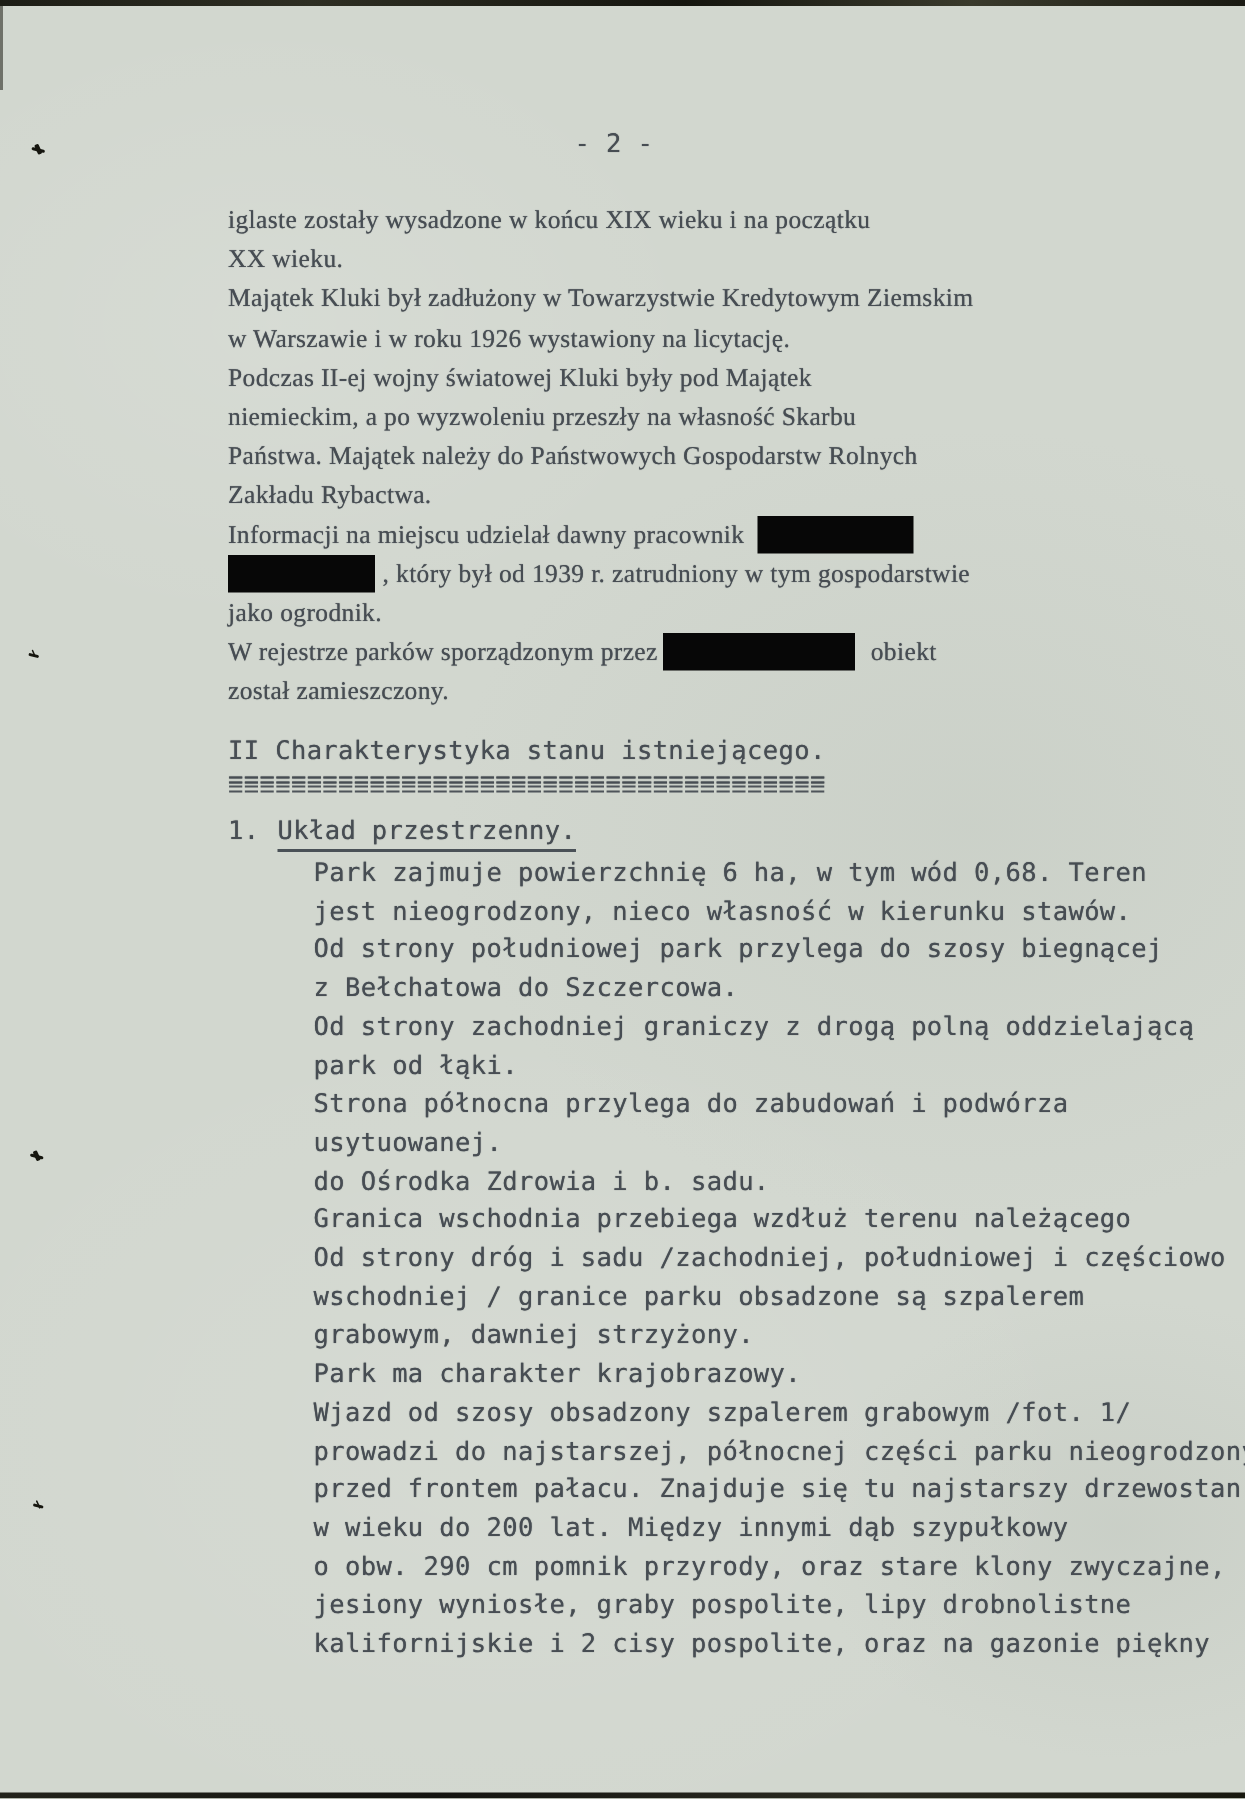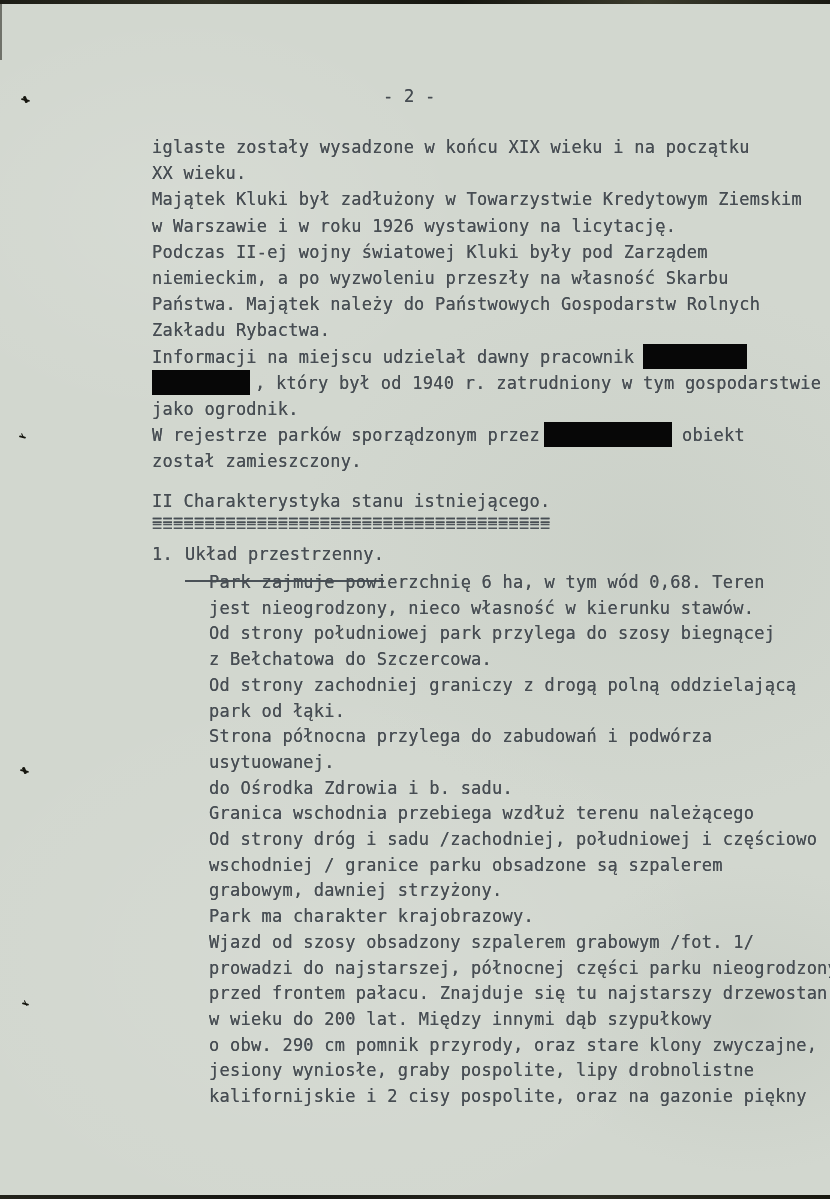--- a/index.html
+++ b/index.html
@@ -23,29 +23,29 @@
     background: linear-gradient(90deg,#1d1d16,#2e2e23 25%,#15150f 55%,#3a3a2c 78%,#1a1a13); }
   .edge-bottom { bottom: 0; height: 4px;
     background: linear-gradient(90deg,#23231b,#141410 35%,#2c2c22 70%,#18180f); }
   .corner-smudge { position: absolute; left: 0; top: 0; width: 2px; height: 60px; background: rgba(30,30,22,0.55); }
 
   .txt { letter-spacing: 0.25px; text-shadow: 0 0 0.6px rgba(64,70,76,0.85); white-space: nowrap; }
 
   .pagenum { position: absolute; left: 383px; top: 86px; font-size: 17px; }
 
   .para { position: absolute; font-size: 17px; }
-  .para1 { left: 152px; top: 134px; line-height: 26.2px; }
+  .para1 { left: 152px; top: 134px; line-height: 26.2px; font-family: Liberation Serif, serif; }
   .para2 { left: 183px; top: 570px; line-height: 25.7px; margin-left: 26px; }
 
   .heading { position: absolute; left: 152px; top: 491px; font-size: 17px; }
   .equals  { position: absolute; left: 152px; top: 512px; font-size: 17px; line-height: 17px;
              text-shadow: 0 6px 0 rgba(71,77,83,0.95), 0 0 0.6px rgba(64,70,76,0.85); }
 
   .subsection { position: absolute; left: 152px; top: 544px; font-size: 17px; }
-  .subsection .subtitle { margin-left: 12px; border-bottom: 2px solid #4a5157; padding-bottom: 16px; }
+  .subsection .subtitle { margin-left: 12px; border-bottom: 2px solid #4a5157; padding-bottom: 2px; }
 
   .redact { display: inline-block; background: #070707; height: 25px; vertical-align: middle; }
   .redact-informant-1 { width: 104px; margin-left: 9px; margin-top: -3px; }
   .redact-informant-2 { width: 98px;  margin-right: 5px; margin-top: -3px; }
   .redact-register    { width: 128px; margin-left: 4px; margin-right: 10px; margin-top: -3px; }
 
   .speck { position: absolute; width: 9px; height: 8px; }
   .speck::before { content: ""; position: absolute; left: 0; right: 0; top: 3px; height: 2px;
                    background: #16160f; border-radius: 1px; transform: rotate(14deg); }
   .speck::after  { content: ""; position: absolute; left: 3px; right: 3px; top: 0; bottom: 1px;
@@ -69,26 +69,26 @@
   <div class="speck speck-3"></div>
   <div class="speck speck-4"></div>
 
   <div class="pagenum txt">- 2 -</div>
 
   <div class="para para1 txt">
     <div class="line">iglaste zostały wysadzone w końcu XIX wieku i na początku</div>
     <div class="line">XX wieku.</div>
     <div class="line">Majątek Kluki był zadłużony w Towarzystwie Kredytowym Ziemskim</div>
     <div class="line">w Warszawie i w roku 1926 wystawiony na licytację.</div>
-    <div class="line">Podczas II-ej wojny światowej Kluki były pod Zarządem</div>
+    <div class="line">Podczas II-ej wojny światowej Kluki były pod Majątek</div>
     <div class="line">niemieckim, a po wyzwoleniu przeszły na własność Skarbu</div>
     <div class="line">Państwa. Majątek należy do Państwowych Gospodarstw Rolnych</div>
     <div class="line">Zakładu Rybactwa.</div>
     <div class="line"><span>Informacji na miejscu udzielał dawny pracownik</span><span class="redact redact-informant-1"></span></div>
-    <div class="line"><span class="redact redact-informant-2"></span><span>, który był od 1940 r. zatrudniony w tym gospodarstwie</span></div>
+    <div class="line"><span class="redact redact-informant-2"></span><span>, który był od 1939 r. zatrudniony w tym gospodarstwie</span></div>
     <div class="line">jako ogrodnik.</div>
     <div class="line"><span>W rejestrze parków sporządzonym przez</span><span class="redact redact-register"></span><span>obiekt</span></div>
     <div class="line">został zamieszczony.</div>
   </div>
 
   <div class="heading txt">II Charakterystyka stanu istniejącego.</div>
   <div class="equals txt">======================================</div>
 
   <div class="subsection txt">
     <span class="num">1.</span><span class="subtitle">Układ przestrzenny.</span>

